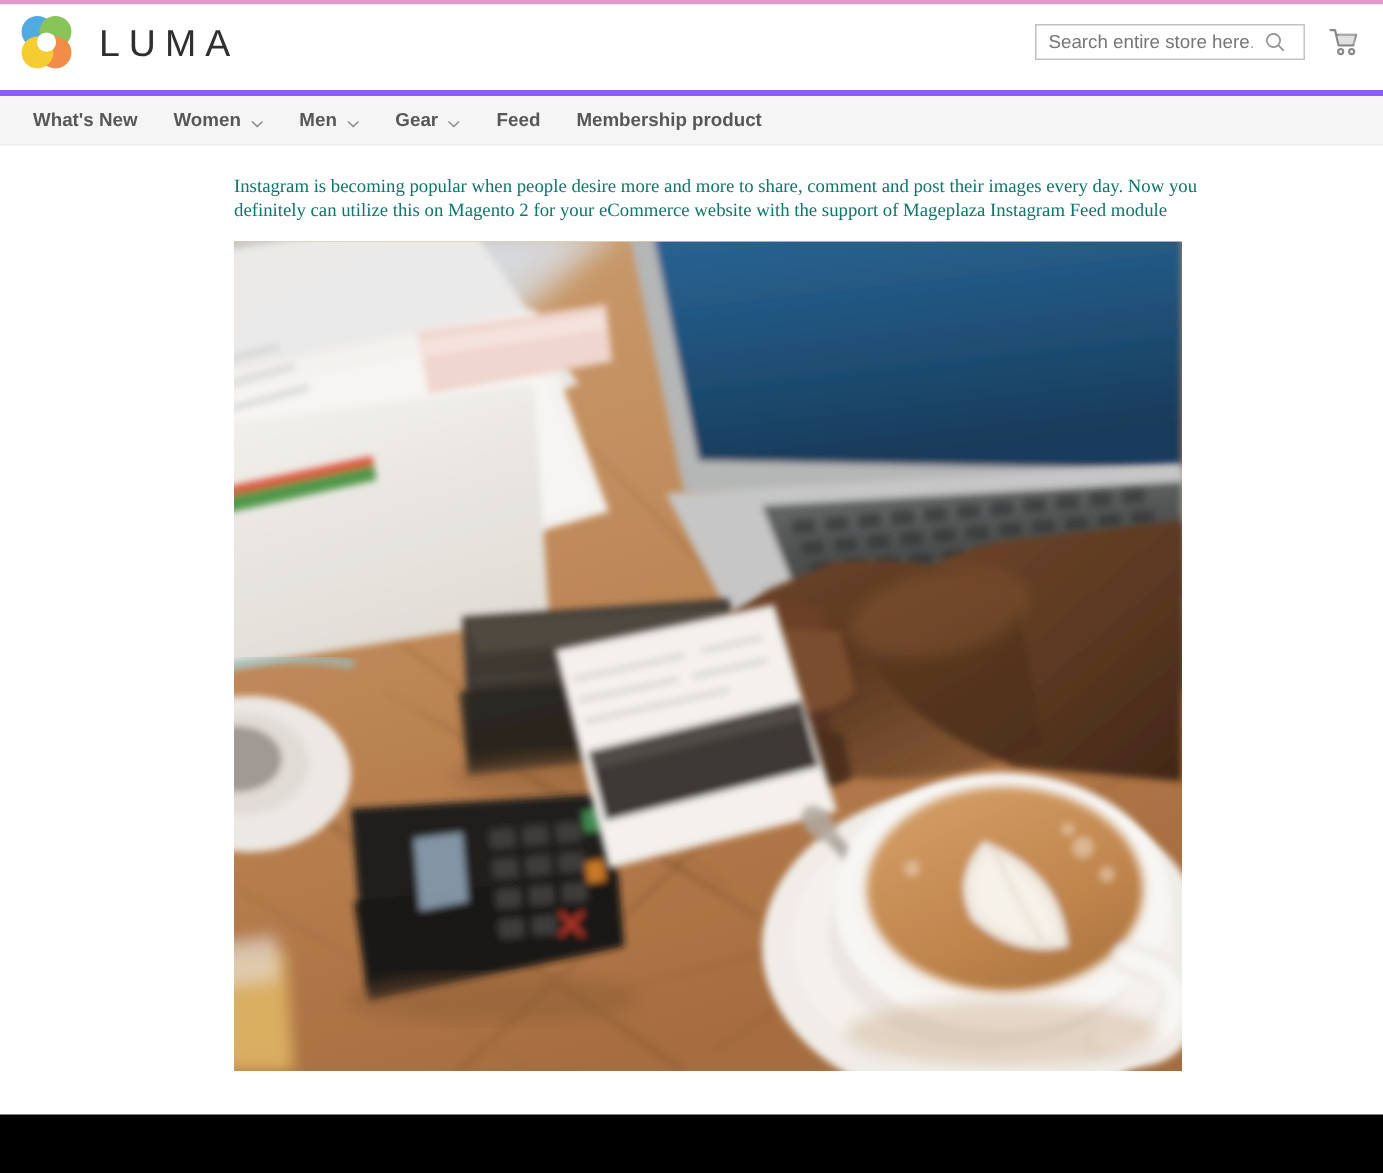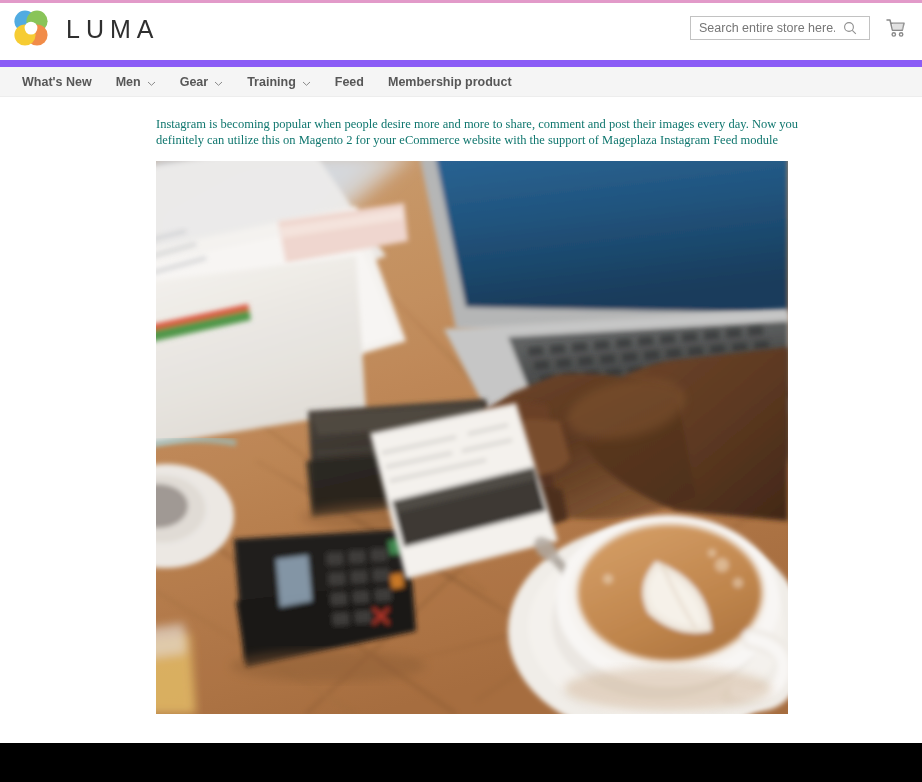--- a/index.html
+++ b/index.html
@@ -98,21 +98,21 @@
     display: flex;
     align-items: center;
     justify-content: center;
     cursor: pointer;
   }
 
   
   .site-nav {
     height: 37px;
     background: #f5f5f5;
-    border-top: 7px solid #8b5cf6;
+    border-top: 4px solid #8b5cf6;
     border-bottom: 1px solid #ededed;
     display: flex;
     align-items: center;
     padding-left: 10px;
   }
   .nav-item {
     display: flex;
     align-items: center;
     font-size: 12.5px;
     font-weight: bold;
@@ -217,47 +217,47 @@
   </div>
 
 </header>
 
 <nav class="site-nav">
 
   <div class="nav-item">
     <span>What's New</span>
   </div>
 
+  <div class="nav-item">
+    <span>Women</span>
+    <span class="caret">
+      <svg width="9" height="9" viewBox="0 0 9 9" xmlns="http://www.w3.org/2000/svg">
+        <path d="M1 3 L4.5 6.3 L8 3" fill="none" stroke="#8a8a8a" stroke-width="1"></path>
+      </svg>
+    </span>
+  </div>
 
   <div class="nav-item">
     <span>Men</span>
     <span class="caret">
       <svg width="9" height="9" viewBox="0 0 9 9" xmlns="http://www.w3.org/2000/svg">
         <path d="M1 3 L4.5 6.3 L8 3" fill="none" stroke="#8a8a8a" stroke-width="1"></path>
       </svg>
     </span>
   </div>
 
   <div class="nav-item">
     <span>Gear</span>
     <span class="caret">
       <svg width="9" height="9" viewBox="0 0 9 9" xmlns="http://www.w3.org/2000/svg">
         <path d="M1 3 L4.5 6.3 L8 3" fill="none" stroke="#8a8a8a" stroke-width="1"></path>
       </svg>
     </span>
   </div>
 
-  <div class="nav-item">
-    <span>Training</span>
-    <span class="caret">
-      <svg width="9" height="9" viewBox="0 0 9 9" xmlns="http://www.w3.org/2000/svg">
-        <path d="M1 3 L4.5 6.3 L8 3" fill="none" stroke="#8a8a8a" stroke-width="1"></path>
-      </svg>
-    </span>
-  </div>
 
   <div class="nav-item">
     <span>Feed</span>
   </div>
 
   <div class="nav-item">
     <span>Membership product</span>
   </div>
 
 </nav>

